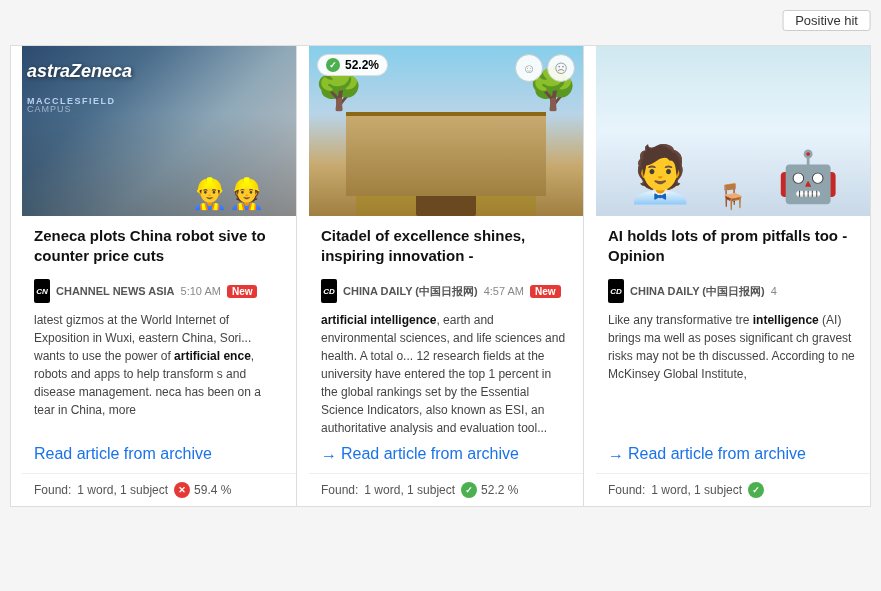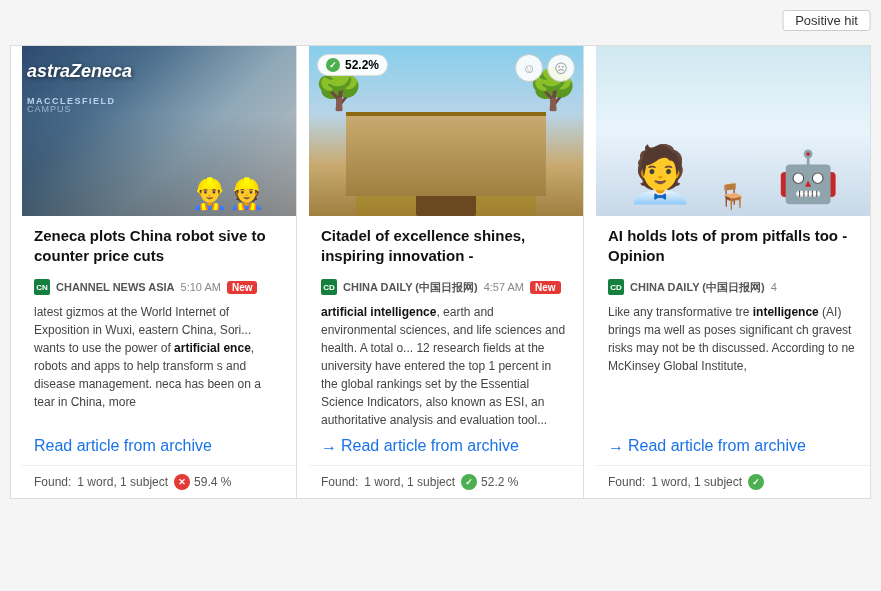--- a/index.html
+++ b/index.html
@@ -146,28 +146,29 @@
     .card-meta {
       display: flex;
       align-items: center;
       gap: 6px;
       margin-bottom: 8px;
       font-size: 11px;
       color: #666;
     }
 
     .source-icon {
-      width: 16px; height: 16px;
-      background: #15803d;
+      width: 16px; height: 24px;
+      background: #000000;
       border-radius: 2px;
       color: white;
       font-size: 8px;
       display: flex; align-items: center; justify-content: center;
       font-weight: bold;
       flex-shrink: 0;
+      font-style: italic;
     }
 
     .source-name {
       font-size: 11px;
       color: #555;
       font-weight: bold;
       text-transform: uppercase;
     }
 
     .time-label {

